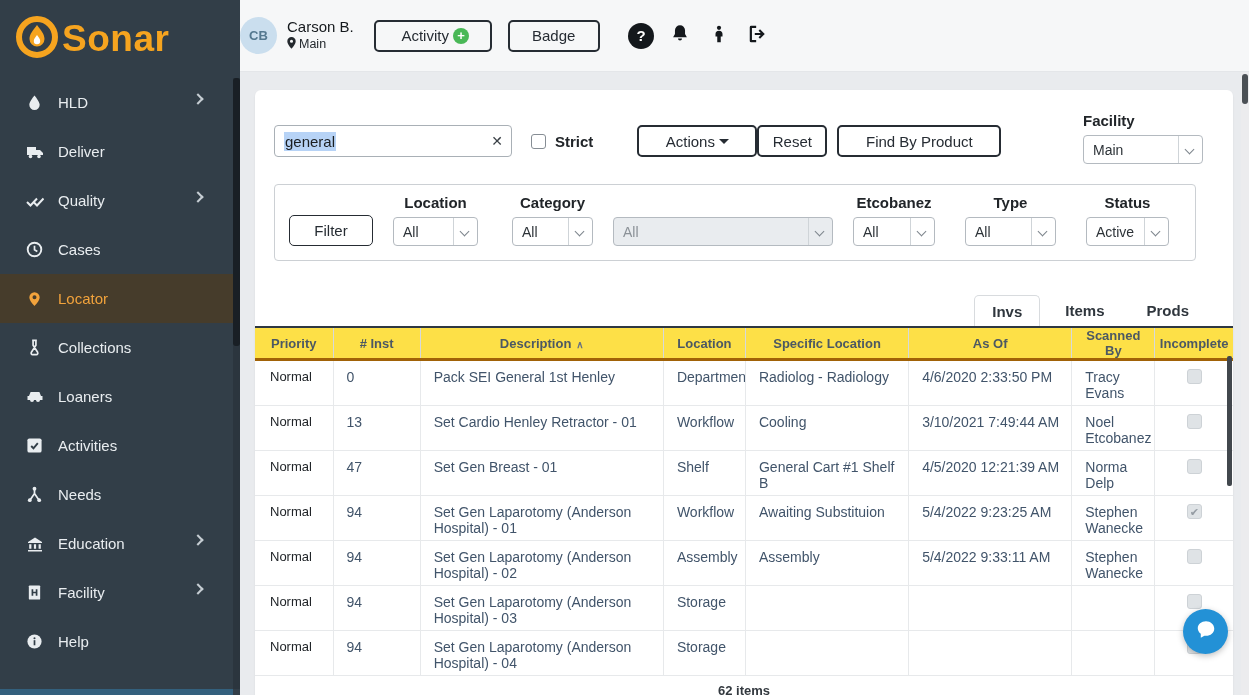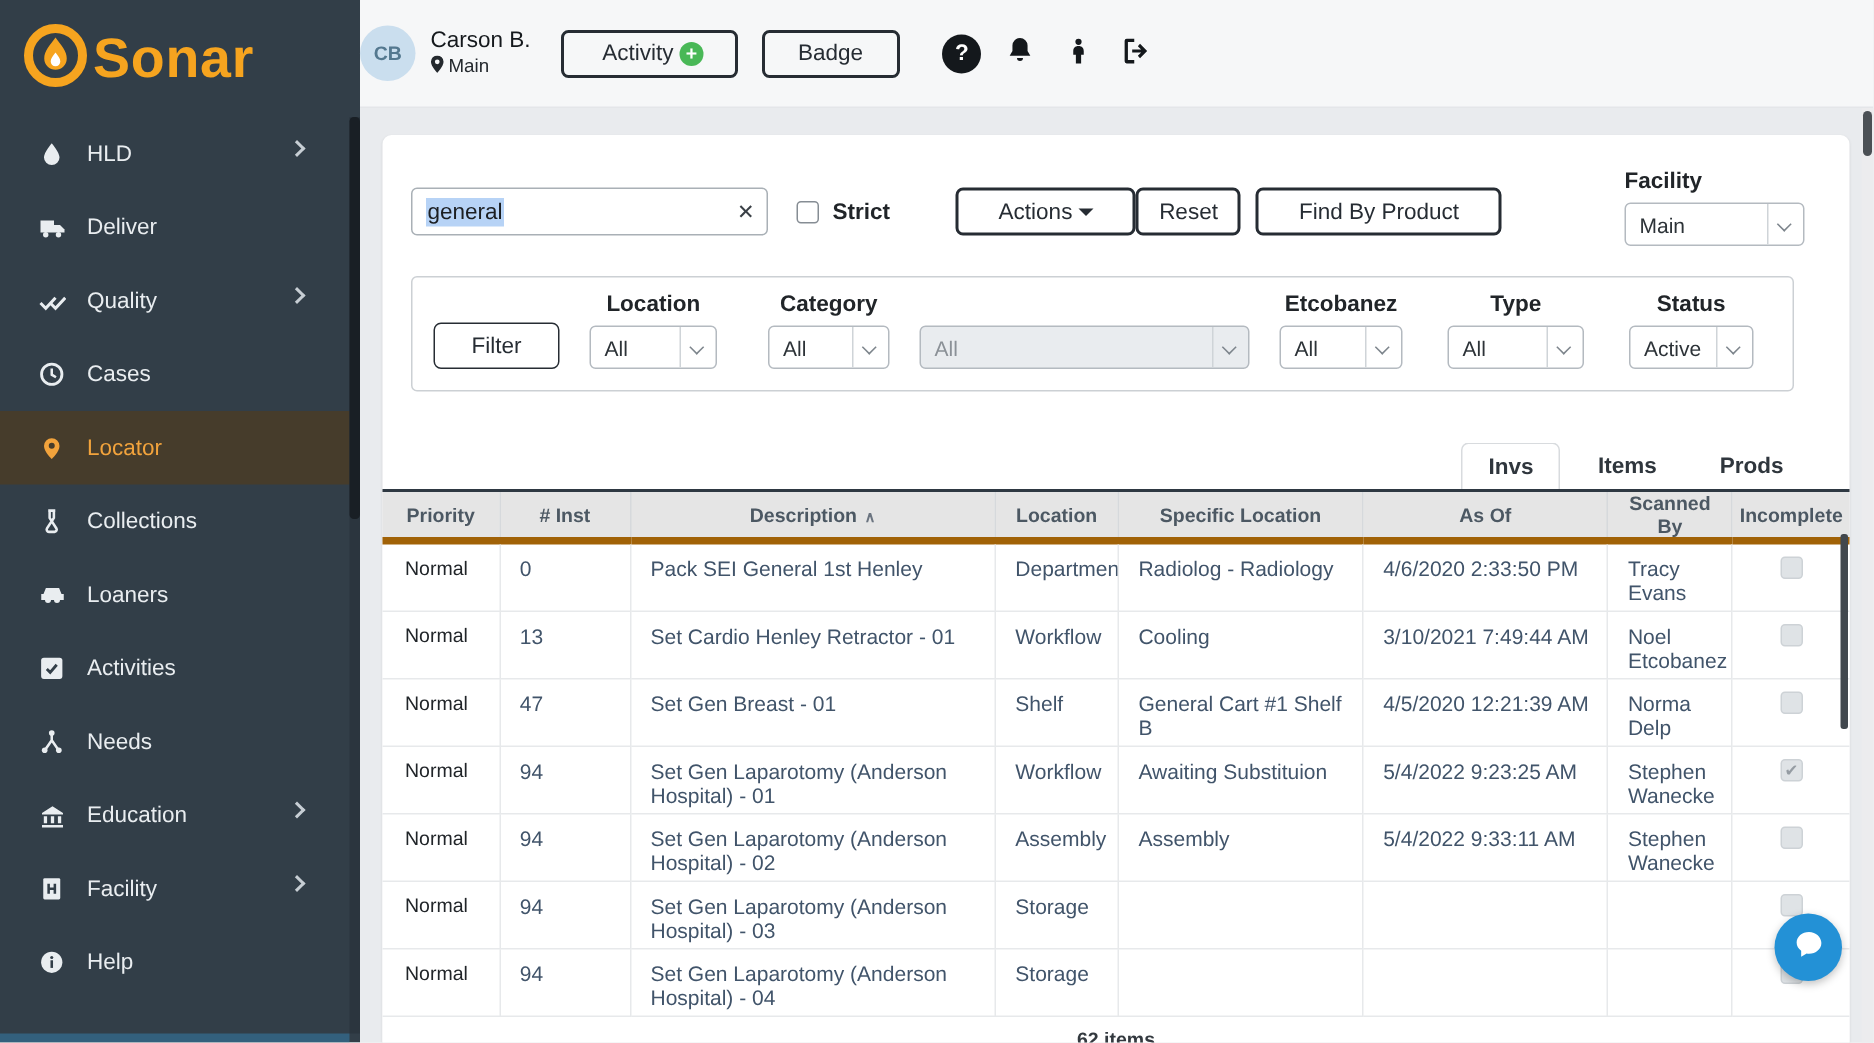--- a/index.html
+++ b/index.html
@@ -64,21 +64,21 @@
   .f-type { width:91px; margin-right:30px; }
   .f-status { width:83px; }
   .field .select { width:100%; }
 
   .tabs { display:flex; align-items:flex-end; margin-top:34px; padding-left:10px;justify-content:flex-end; }
   .tab { height:31px; padding:0 17px; display:flex; align-items:center; font-size:15px; font-weight:600; color:#2f363d; cursor:pointer; margin-right:8px; }
   .tab.active { background:#fff; border:1px solid #d8dbde; border-bottom:none; border-radius:5px 5px 0 0; }
 
   
   table.tbl { width:100%; border-collapse:collapse; border-top:2px solid #2e3842; table-layout:fixed; }
-  .tbl th { background:#e5e5e5; font-size:13px; font-weight:bold; color:#4c5863; height:32px; border-bottom:5px solid #a16207; border-right:1px solid #d6d9dc; text-align:center; padding:0 4px; }
+  .tbl th { background:#fde047; font-size:13px; font-weight:bold; color:#4c5863; height:32px; border-bottom:3px solid #a16207; border-right:1px solid #d6d9dc; text-align:center; padding:0 4px; }
   .tbl th:last-child { border-right:none; }
   .tbl td { font-size:14px; color:#41546a; padding:8px 8px 4px 13px; border-bottom:1px solid #e7e9eb; border-right:1px solid #e7e9eb; vertical-align:top; background:#fff; line-height:16px; height:44px; }
   .tbl td:last-child { border-right:none; }
   .tbl td.priority { font-size:13px; color:#212529; padding-left:15px; }
   .tbl td.loc { white-space:nowrap; overflow:hidden; }
   .tbl td.chk { text-align:center; padding-left:8px; }
   .sort-asc { font-size:10px; color:#6b7480; margin-left:5px; }
   .cb { display:inline-block; width:15px; height:15px; border-radius:3px; background:#dfe3e6; border:1px solid #cdd2d6; cursor:pointer; position:relative; }
   .cb.checked::after { content:"\2714"; position:absolute; left:2px; top:-1px; font-size:11px; color:#959ca3; }
   .tbl-footer { height:28px; display:flex; align-items:center; justify-content:center; font-size:13px; font-weight:bold; color:#33393f; background:#fff; }

